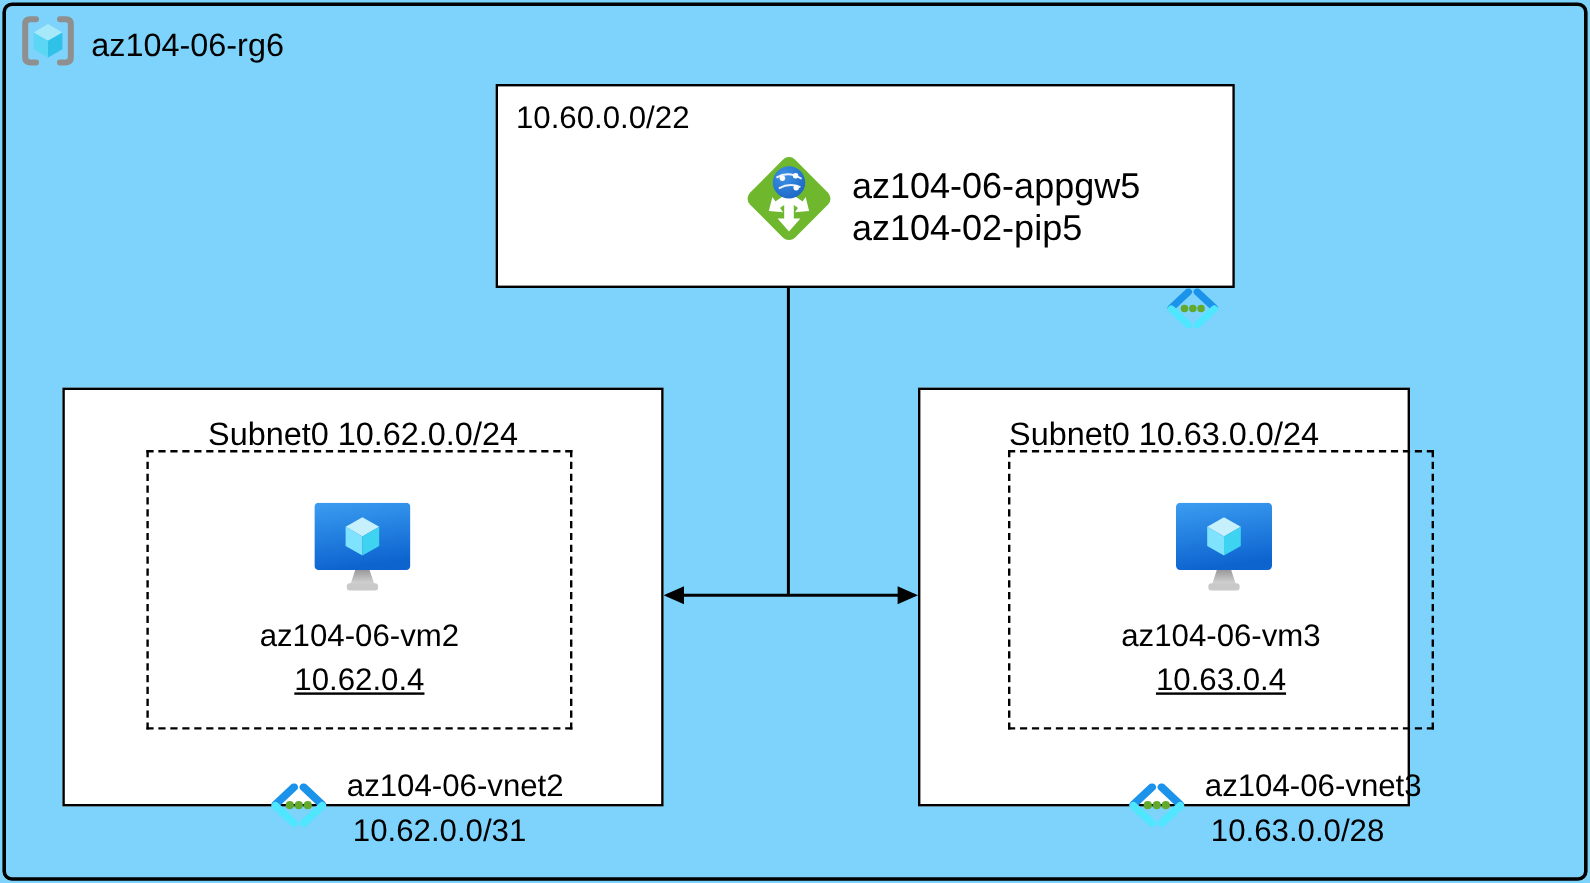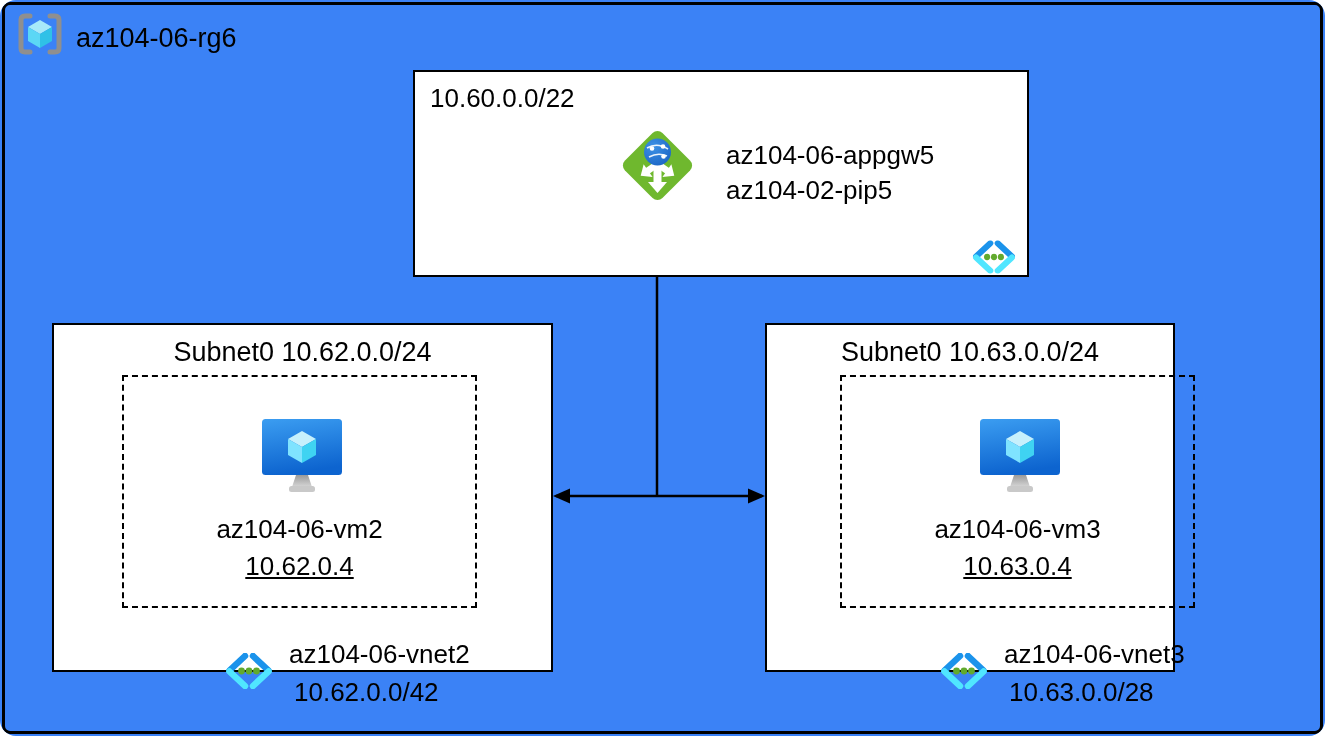--- a/index.html
+++ b/index.html
@@ -5,23 +5,22 @@
   * { margin: 0; padding: 0; box-sizing: border-box; }
   html, body { background: #ffffff; }
   body {
     font-family: "Liberation Sans", "DejaVu Sans", sans-serif;
     color: #000;
   }
   #canvas {
     position: relative;
     width: 1325px;
     height: 736px;
-    background: #3b82f6;
+    background: #7dd3fc;
     overflow: hidden;
-    border-radius: 16px;
   }
   .abs { position: absolute; }
   #outer-frame {
     position: absolute;
     left: 2px; top: 2px; right: 2px; bottom: 2px;
     border: 3px solid #000;
     border-radius: 8px;
   }
   .box {
     position: absolute;
@@ -29,28 +28,28 @@
     background: #fff;
   }
   .dashed-box {
     position: absolute;
     border: 2px dashed #000;
   }
   .lbl { position: absolute; font-size: 26px; line-height: 1.25; white-space: nowrap; }
   .lbl-center { text-align: center; }
   #rg-label { left: 76px; top: 22px; font-size: 27px; }
   #vnet1-label { left: 429px; top: 40px; }
-  #vnet1-box { left: 413px; top: 70px; width: 616px; height: 207px; }
+  #vnet1-box { left: 413px; top: 70px; width: 616px; height: 170px; }
   #vnet1-cidr { left: 15px; top: 10px; }
   #appgw-icon { left: 203px; top: 54px; }
   #appgw-labels { left: 295px; top: 66px; }
-  #appgw-labels div { font-size: 26px; line-height: 35px; white-space: nowrap; margin-left: 16px; }
+  #appgw-labels div { font-size: 30px; line-height: 35px; white-space: nowrap; }
   #vnet1-corner-icon { left: 556px; top: 168px; }
 
-  .subnet-header { left: 0; top: 11px; width: 100%; font-size: 27px; text-align: center; }
+  .subnet-header { left: 0; top: 21px; width: 100%; font-size: 27px; text-align: center; }
   .inner-dashed { top: 50px; width: 355px; height: 233px; }
   #left-box  { left: 52px;  top: 323px; width: 501px; height: 349px; }
   #right-box { left: 765px; top: 323px; width: 410px; height: 349px; }
   #left-dashed  { left: 68px; }
   #right-dashed { left: 73px; }
   .vm-icon { position: absolute; left: 138px; top: 42px; }
   .vm-name { left: 0; top: 136px; width: 100%; }
   .vm-ip   { left: 0; top: 173px; width: 100%; text-decoration: underline; }
 
   #left-corner-icon  { left: 224px; top: 653px; }
@@ -169,21 +168,21 @@
           <use href="#sym-vm"></use>
         </svg>
       <div class="lbl lbl-center vm-name">az104-06-vm2</div>
       <div class="lbl lbl-center vm-ip">10.62.0.4</div>
     </div>
   </div>
   <svg class="abs" id="left-corner-icon" width="50" height="36" viewBox="0 0 50 36">
       <use href="#sym-vnet"></use>
     </svg>
   <div class="lbl" id="left-vnet-name">az104-06-vnet2</div>
-  <div class="lbl" id="left-vnet-cidr">10.62.0.0/42</div>
+  <div class="lbl" id="left-vnet-cidr">10.62.0.0/31</div>
 
   <div class="box" id="right-box">
     <div class="lbl subnet-header">Subnet0 10.63.0.0/24</div>
     <div class="dashed-box inner-dashed" id="right-dashed">
       <svg class="vm-icon" width="80" height="74" viewBox="0 0 80 74">
           <use href="#sym-vm"></use>
         </svg>
       <div class="lbl lbl-center vm-name">az104-06-vm3</div>
       <div class="lbl lbl-center vm-ip">10.63.0.4</div>
     </div>

